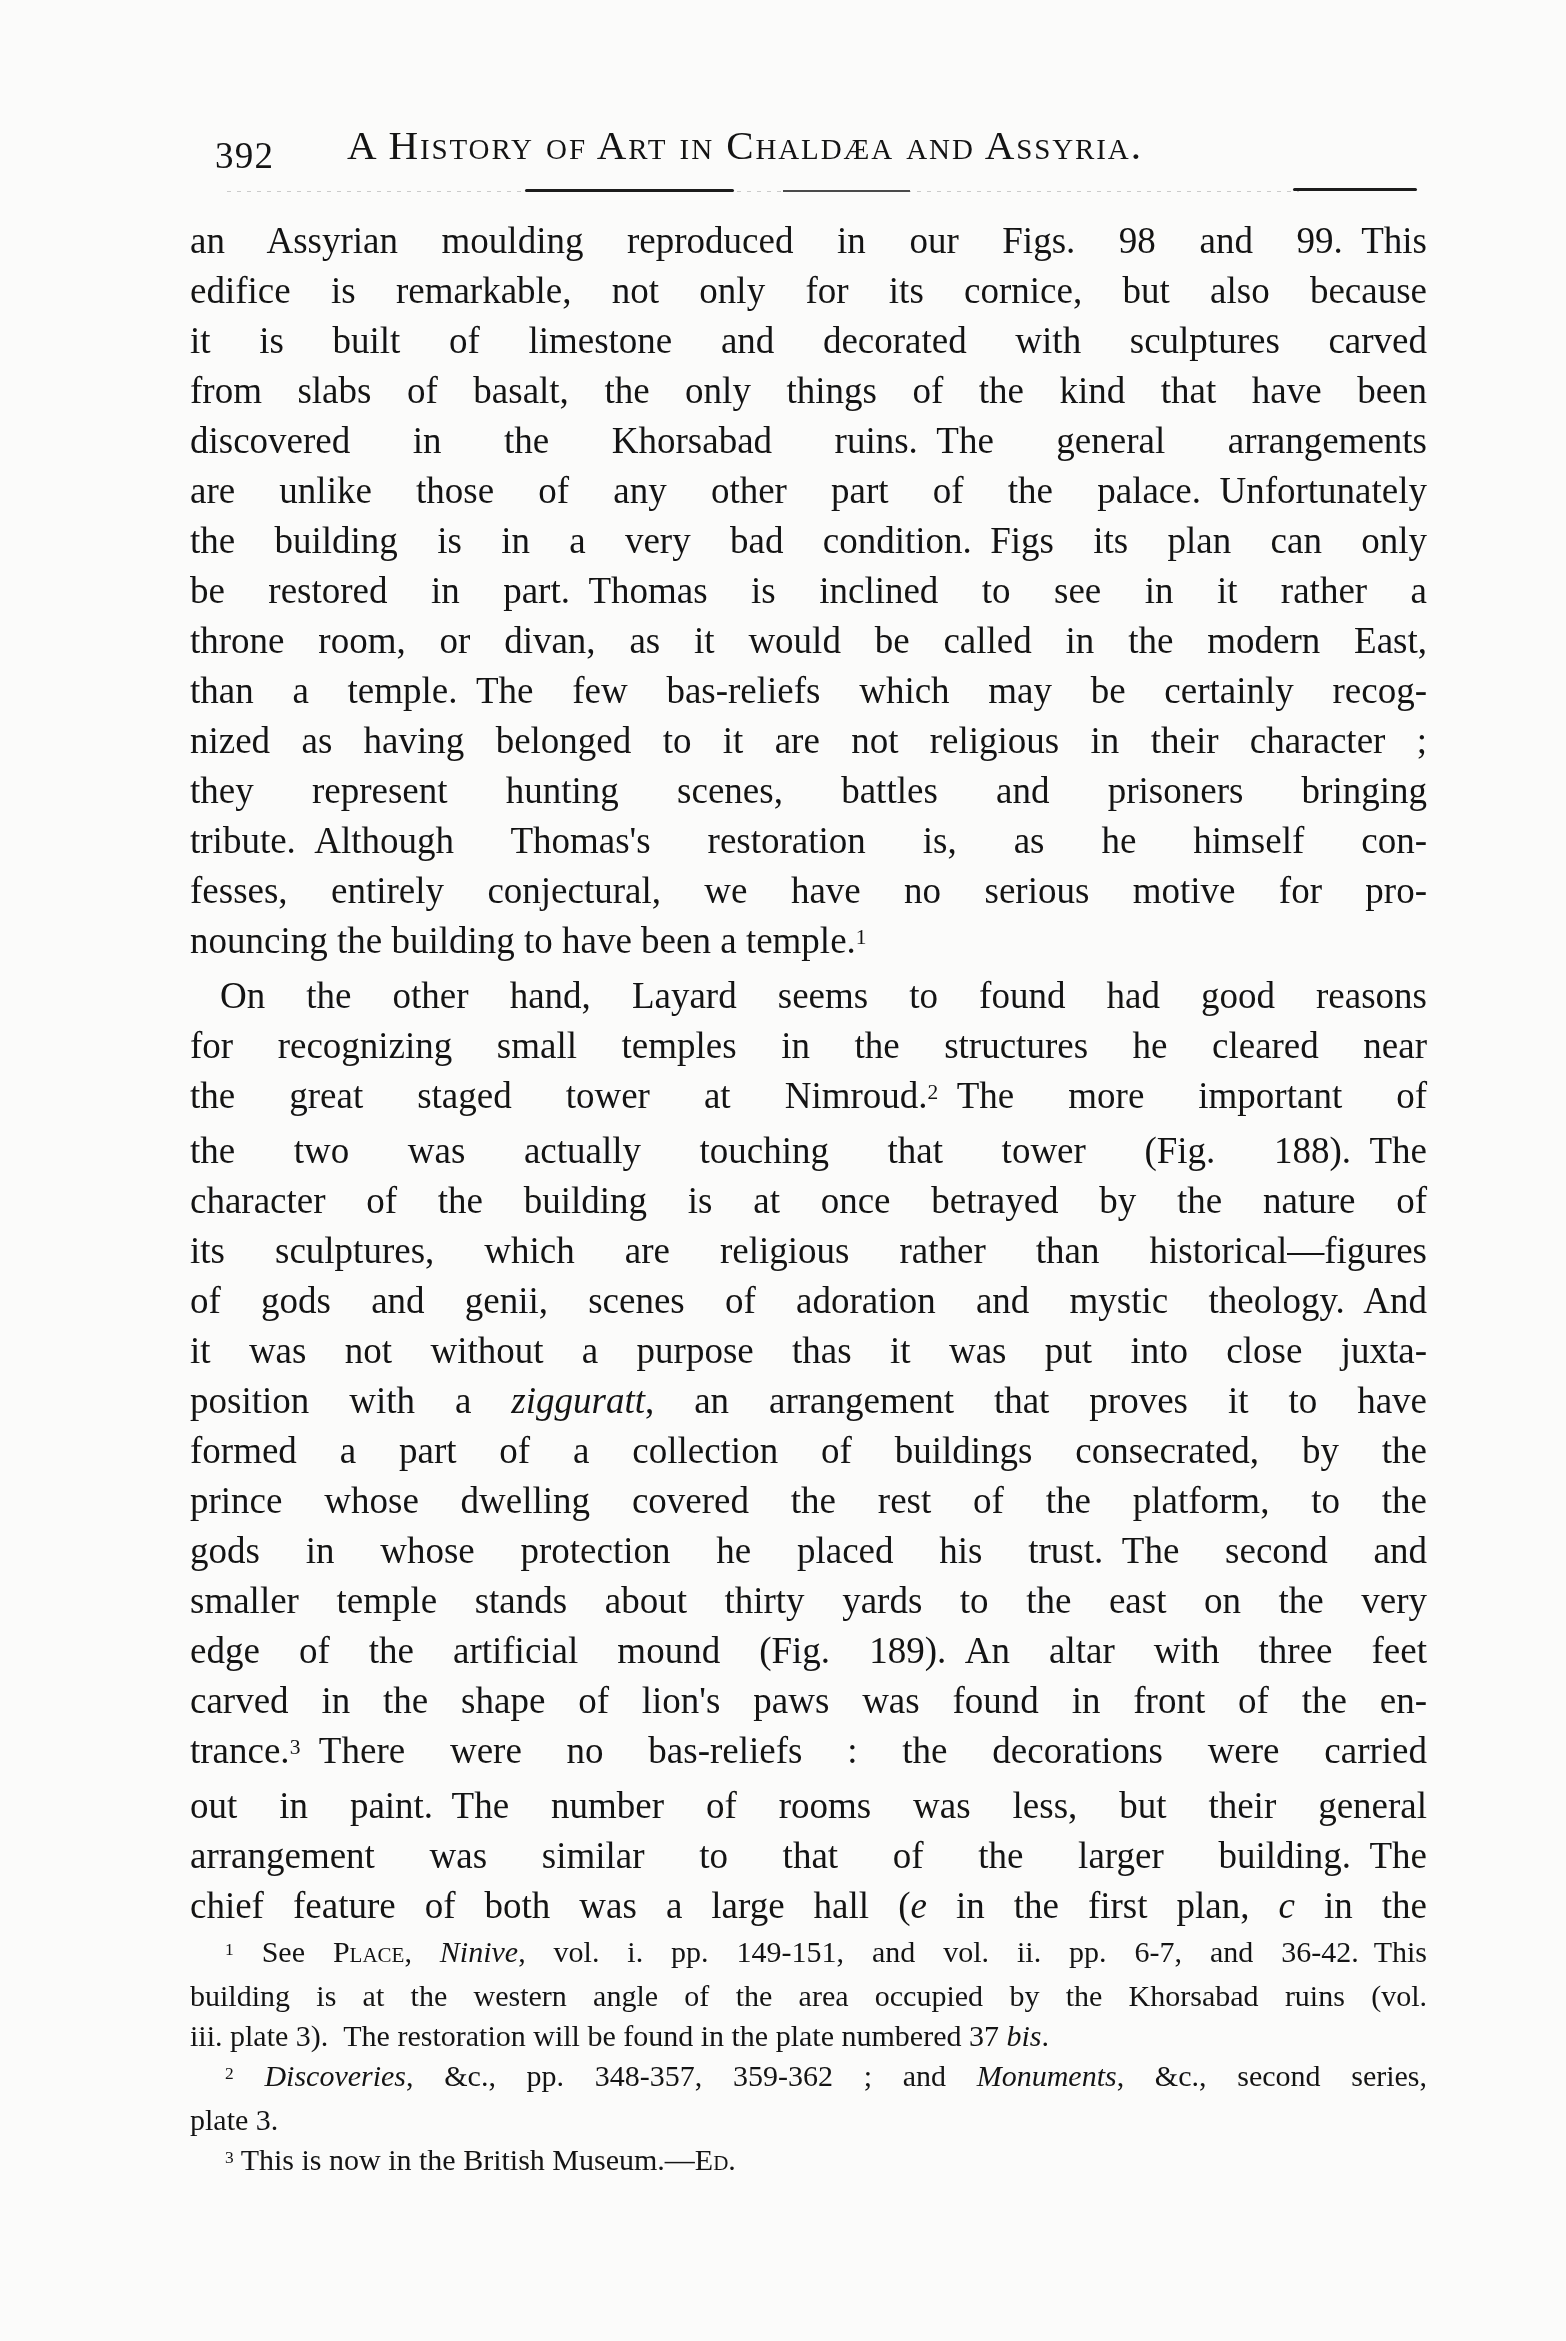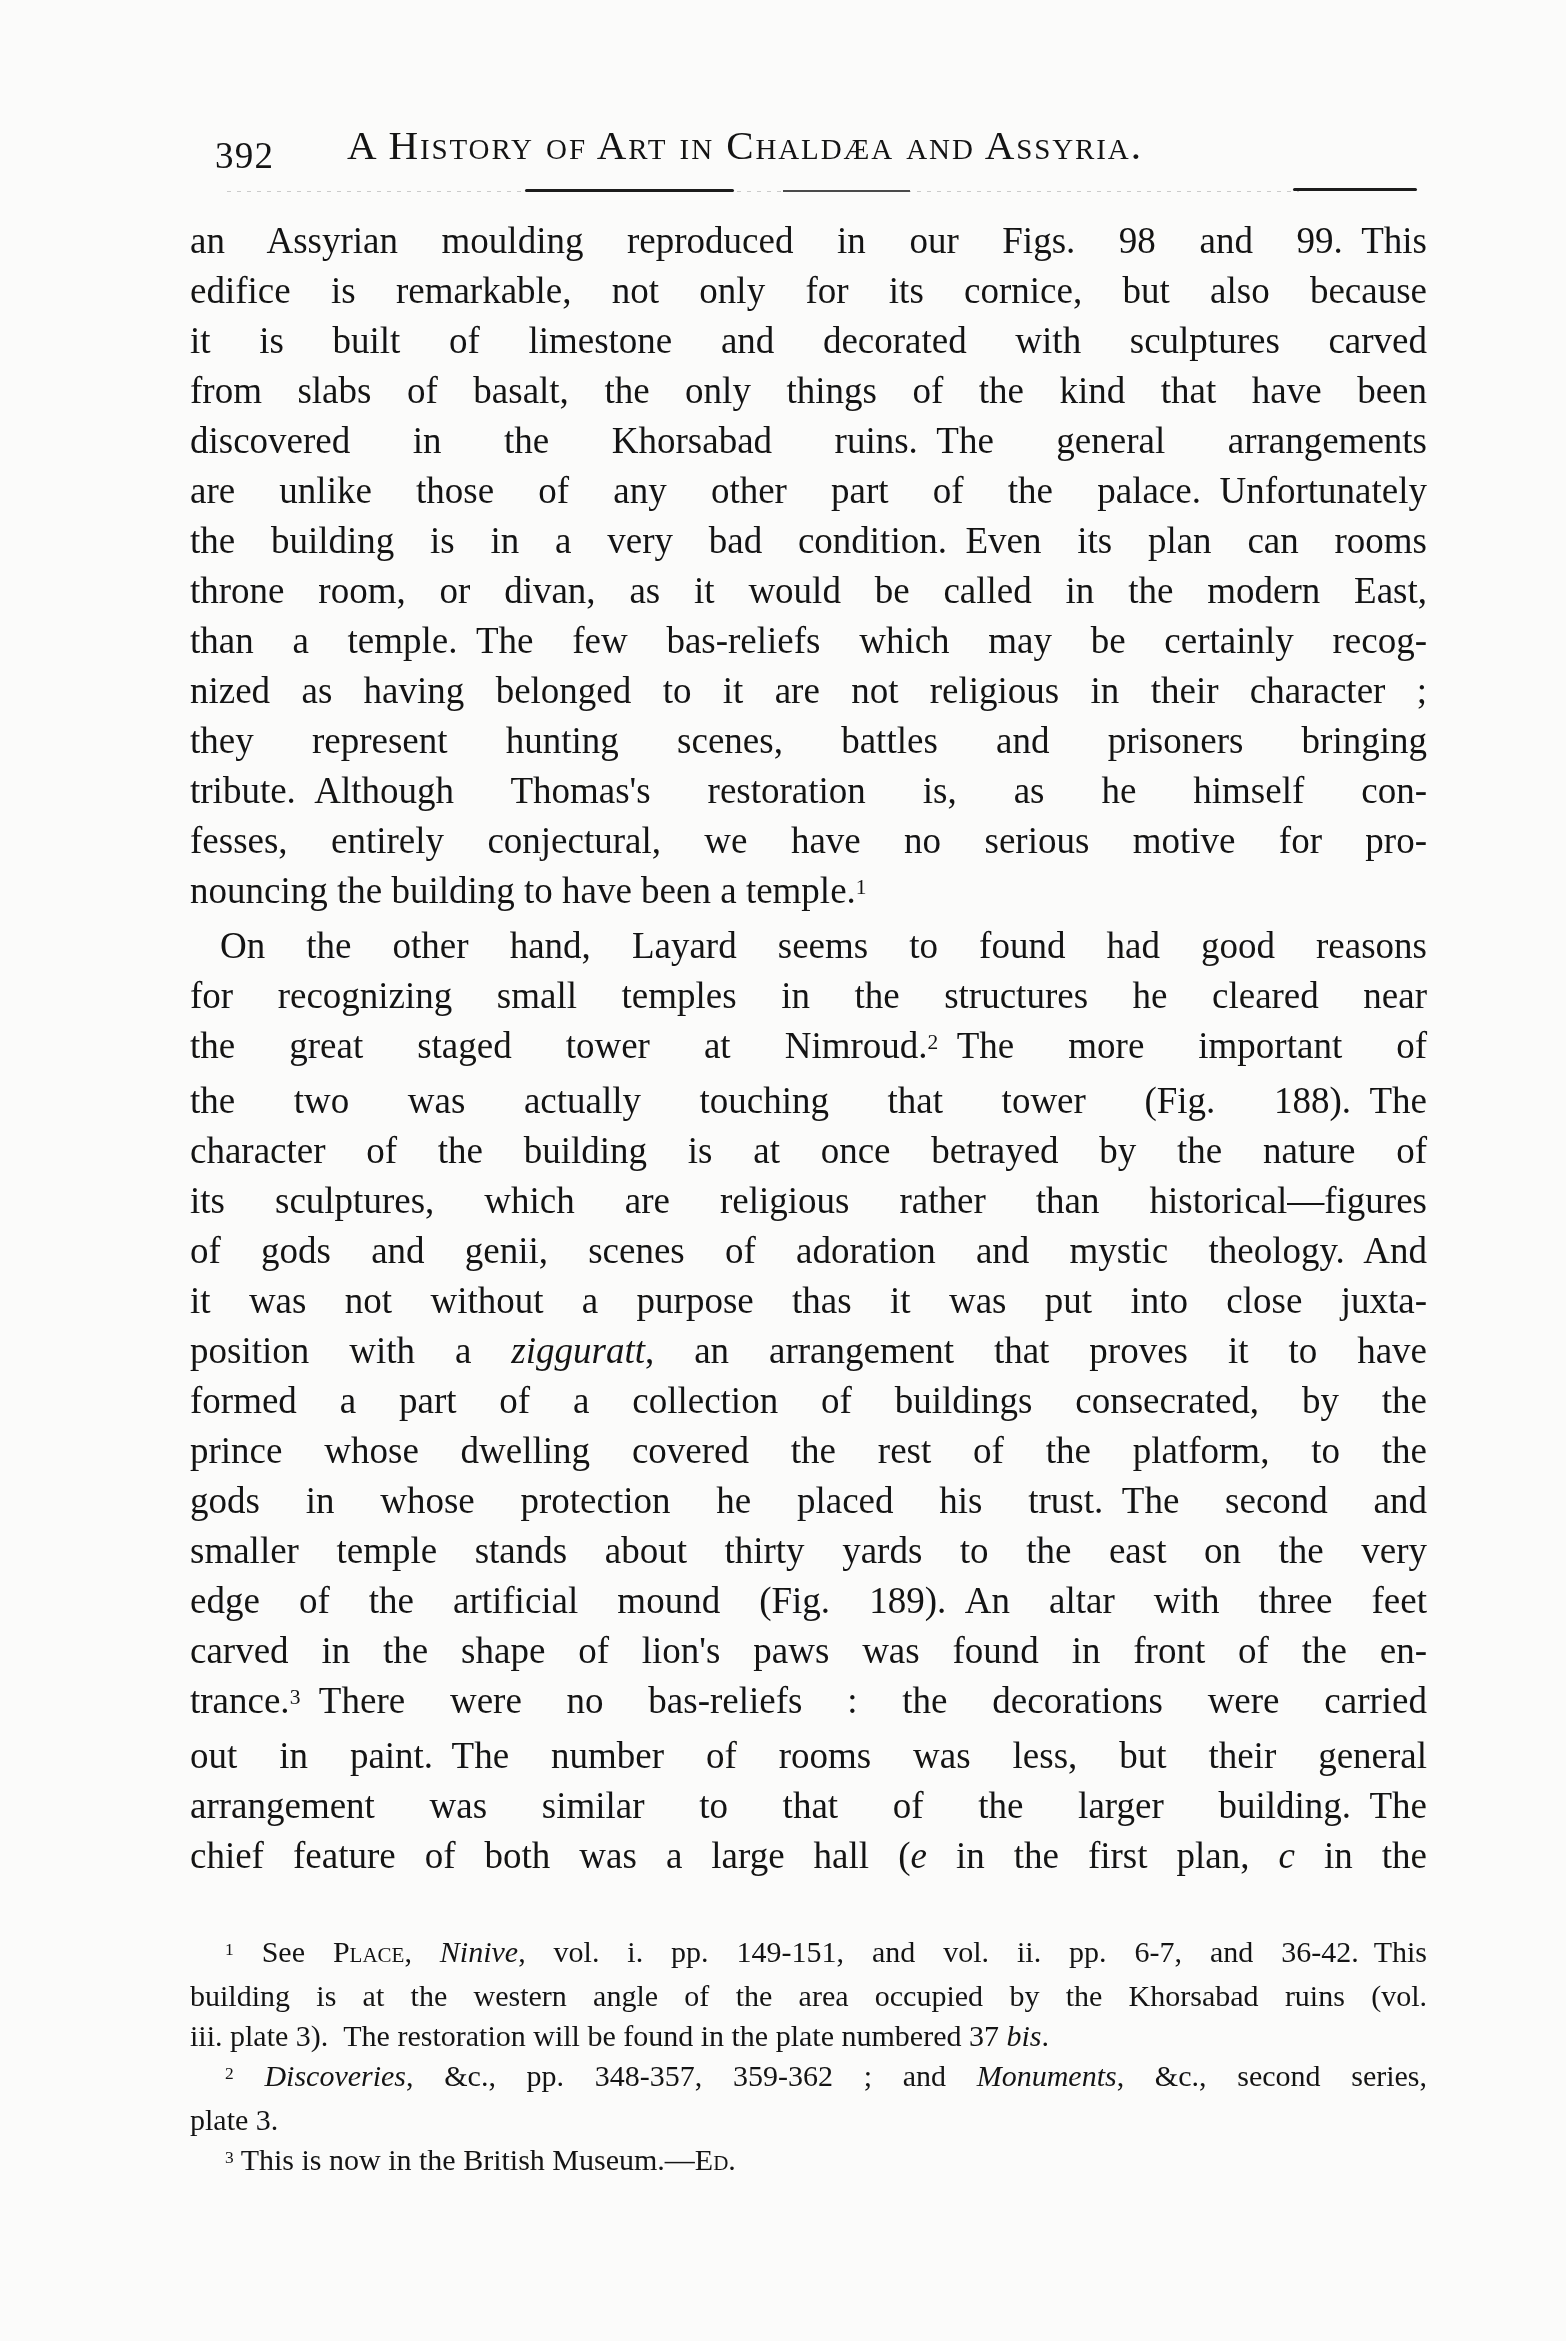--- a/index.html
+++ b/index.html
@@ -57,21 +57,22 @@
   <div class="rule-c"></div>
 
   <main class="body-text">
     <div class="para">
         <div class="line">an Assyrian moulding reproduced in our Figs. 98 and 99. This</div>
         <div class="line">edifice is remarkable, not only for its cornice, but also because</div>
         <div class="line">it is built of limestone and decorated with sculptures carved</div>
         <div class="line">from slabs of basalt, the only things of the kind that have been</div>
         <div class="line">discovered in the Khorsabad ruins. The general arrangements</div>
         <div class="line">are unlike those of any other part of the palace. Unfortunately</div>
-        <div class="line">the building is in a very bad condition. Even its plan can rooms</div>
+        <div class="line">the building is in a very bad condition. Figs its plan can only</div>
+        <div class="line">be restored in part. Thomas is inclined to see in it rather a</div>
         <div class="line">throne room, or divan, as it would be called in the modern East,</div>
         <div class="line">than a temple. The few bas-reliefs which may be certainly recog-</div>
         <div class="line">nized as having belonged to it are not religious in their character ;</div>
         <div class="line">they represent hunting scenes, battles and prisoners bringing</div>
         <div class="line">tribute. Although Thomas's restoration is, as he himself con-</div>
         <div class="line">fesses, entirely conjectural, we have no serious motive for pro-</div>
         <div class="line end">nouncing the building to have been a temple.<span class="sup">1</span></div>
       </div>
     <div class="para">
         <div class="line indent">On the other hand, Layard seems to found had good reasons</div>

